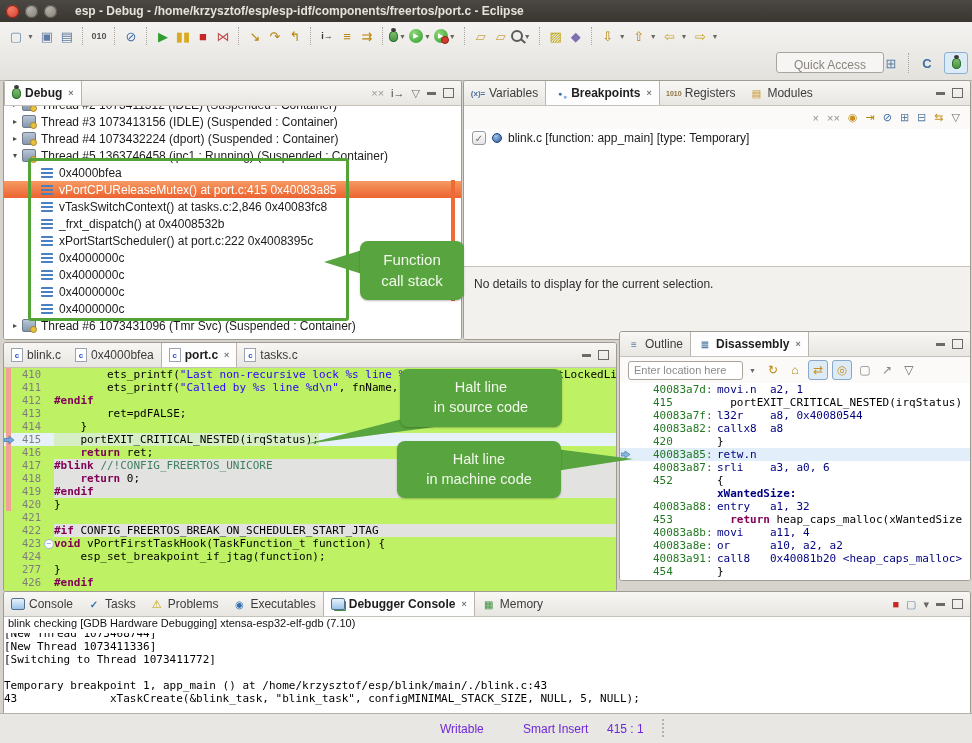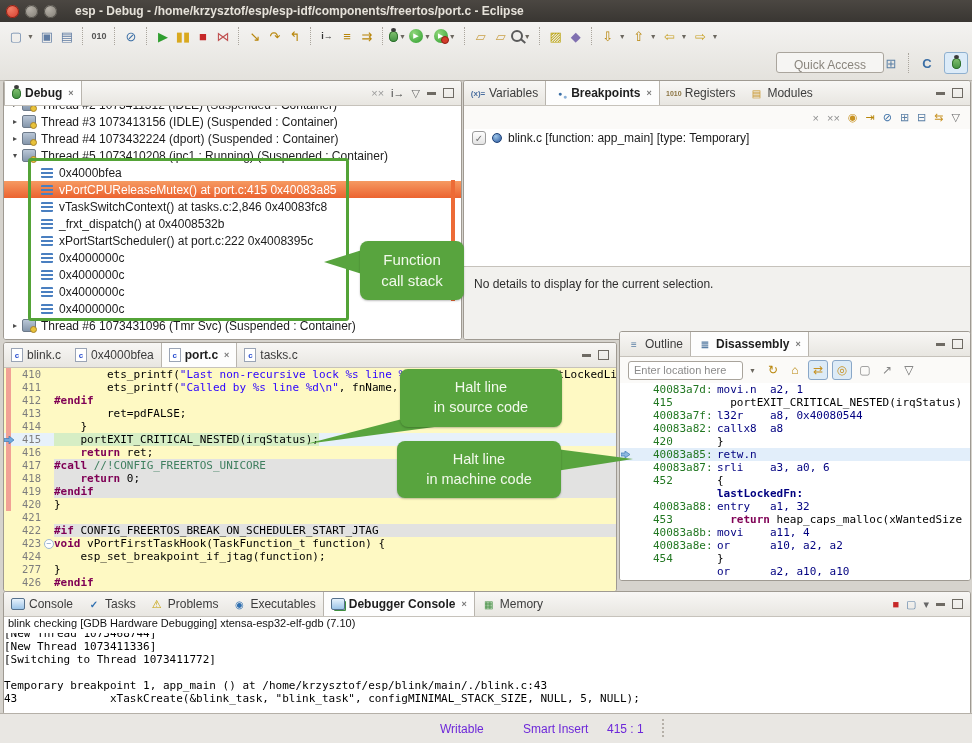--- a/index.html
+++ b/index.html
@@ -93,21 +93,21 @@
   .bp-row{display:flex;align-items:center;height:18px;padding-left:8px;font-size:12px;color:#1c1c1c;gap:6px;}
   .bp-check{width:12px;height:12px;border:1px solid #9a9a9a;border-radius:3px;
     background:linear-gradient(#fdfdfd,#e4e4e4);color:#6f6f6f;font-size:10px;display:flex;align-items:center;justify-content:center;}
   .bp-dot{width:8px;height:8px;border-radius:50%;background:radial-gradient(circle at 35% 30%,#9cc4e8,#2c5aa0);
     border:1px solid #1d4177;}
   #bp-details{position:absolute;left:0;right:0;bottom:0;height:73px;background:#f2f1ee;border-top:1px solid #c6c2bb;
     font-size:12px;color:#2e2e2e;padding:10px 0 0 10px;box-sizing:border-box;}
 
   
   #editor-view{left:3px;top:342px;width:612px;height:248px;}
-  #ed-body{position:absolute;top:25px;left:0;right:0;bottom:0;background:#fef9c3;overflow:hidden;
+  #ed-body{position:absolute;top:25px;left:0;right:0;bottom:0;background:#bef264;overflow:hidden;
     font-family:"DejaVu Sans Mono",monospace;font-size:11px;}
   .cl{height:13px;line-height:13px;display:flex;white-space:pre;position:relative;}
   .cm{width:11px;position:relative;flex:none;}
   .diffbar{position:absolute;left:2px;top:0;width:5px;height:13px;background:#f1a195;}
   .cn{width:26px;flex:none;text-align:right;padding-right:3px;color:#7d7d7d;font-size:10.5px;}
   .cfold{width:10px;flex:none;position:relative;}
   .foldm{position:absolute;left:0;top:2px;width:8px;height:8px;border:1px solid #9db8d2;border-radius:50%;
     color:#7d9cc0;font-size:8px;line-height:7px;text-align:center;background:#fff;}
   .cc{flex:1;}
   .cl.gray .cc{background:#e2e2e1;}
@@ -284,21 +284,21 @@
           <span class="tlabel">Thread #3 1073413156 (IDLE) (Suspended : Container)</span>
         </div>
         <div class="trow">
           <span class="twisty">▸</span>
           <span class="thread-ic"></span>
           <span class="tlabel">Thread #4 1073432224 (dport) (Suspended : Container)</span>
         </div>
         <div class="trow">
           <span class="twisty">▾</span>
           <span class="thread-ic"></span>
-          <span class="tlabel">Thread #5 1073410208 (ipc1 : Running) (Suspended : Container)</span>
+          <span class="tlabel">Thread #5 1363746458 (ipc1 : Running) (Suspended : Container)</span>
         </div>
         <div class="trow frame">
           <span class="frame-ic"></span>
           <span class="tlabel">0x4000bfea</span>
         </div>
         <div class="trow frame sel">
           <span class="frame-ic"></span>
           <span class="tlabel">vPortCPUReleaseMutex() at port.c:415 0x40083a85</span>
         </div>
         <div class="trow frame">
@@ -411,21 +411,21 @@
     <div id="ed-body">
         <div class="cl"><span class="cm"><i class="diffbar"></i></span><span class="cn">410</span><span class="cfold"></span><span class="cc"><span class="sg-p">        ets_printf(</span><span class="sg-s">"Last non-recursive lock %s line %d\n"</span><span class="sg-p">, lastLockedFn, lastLockedLine);</span></span></div>
         <div class="cl"><span class="cm"><i class="diffbar"></i></span><span class="cn">411</span><span class="cfold"></span><span class="cc"><span class="sg-p">        ets_printf(</span><span class="sg-s">"Called by %s line %d\n"</span><span class="sg-p">, fnName, line);</span></span></div>
         <div class="cl"><span class="cm"><i class="diffbar"></i></span><span class="cn">412</span><span class="cfold"></span><span class="cc"><span class="sg-k">#endif</span></span></div>
         <div class="cl"><span class="cm"><i class="diffbar"></i></span><span class="cn">413</span><span class="cfold"></span><span class="cc"><span class="sg-p">        ret=pdFALSE;</span></span></div>
         <div class="cl"><span class="cm"><i class="diffbar"></i></span><span class="cn">414</span><span class="cfold"></span><span class="cc"><span class="sg-p">    }</span></span></div>
         <div class="cl halt"><span class="cm"><i class="diffbar"></i><svg class="ip-arrow" width="10" height="8" viewBox="0 0 10 8">
               <polygon points="0,2.5 5,2.5 5,0 10,4 5,8 5,5.5 0,5.5" fill="#6fa8dc" stroke="#3d7ab5" stroke-width="0.7"></polygon>
             </svg></span><span class="cn">415</span><span class="cfold"></span><span class="cc"><span class="sg-p">    portEXIT_CRITICAL_NESTED(irqStatus);</span></span></div>
         <div class="cl"><span class="cm"><i class="diffbar"></i></span><span class="cn">416</span><span class="cfold"></span><span class="cc"><span class="sg-p">    </span><span class="sg-k">return</span><span class="sg-p"> ret;</span></span></div>
-        <div class="cl gray"><span class="cm"><i class="diffbar"></i></span><span class="cn">417</span><span class="cfold"></span><span class="cc"><span class="sg-k">#call</span><span class="sg-p"> </span><span class="sg-c">//!CONFIG_FREERTOS_UNICORE</span></span></div>
+        <div class="cl gray"><span class="cm"><i class="diffbar"></i></span><span class="cn">417</span><span class="cfold"></span><span class="cc"><span class="sg-k">#blink</span><span class="sg-p"> </span><span class="sg-c">//!CONFIG_FREERTOS_UNICORE</span></span></div>
         <div class="cl gray"><span class="cm"><i class="diffbar"></i></span><span class="cn">418</span><span class="cfold"></span><span class="cc"><span class="sg-p">    </span><span class="sg-k">return</span><span class="sg-p"> 0;</span></span></div>
         <div class="cl gray"><span class="cm"><i class="diffbar"></i></span><span class="cn">419</span><span class="cfold"></span><span class="cc"><span class="sg-k">#endif</span></span></div>
         <div class="cl"><span class="cm"><i class="diffbar"></i></span><span class="cn">420</span><span class="cfold"></span><span class="cc"><span class="sg-p">}</span></span></div>
         <div class="cl"><span class="cm"></span><span class="cn">421</span><span class="cfold"></span><span class="cc"></span></div>
         <div class="cl gray"><span class="cm"></span><span class="cn">422</span><span class="cfold"></span><span class="cc"><span class="sg-k">#if</span><span class="sg-p"> CONFIG_FREERTOS_BREAK_ON_SCHEDULER_START_JTAG</span></span></div>
         <div class="cl"><span class="cm"></span><span class="cn">423</span><span class="cfold"><span class="foldm">−</span></span><span class="cc"><span class="sg-k">void</span><span class="sg-p"> vPortFirstTaskHook(TaskFunction_t function) {</span></span></div>
         <div class="cl"><span class="cm"></span><span class="cn">424</span><span class="cfold"></span><span class="cc"><span class="sg-p">    esp_set_breakpoint_if_jtag(function);</span></span></div>
         <div class="cl"><span class="cm"></span><span class="cn">277</span><span class="cfold"></span><span class="cc"><span class="sg-p">}</span></span></div>
         <div class="cl"><span class="cm"></span><span class="cn">426</span><span class="cfold"></span><span class="cc"><span class="sg-k">#endif</span></span></div>
       </div>
@@ -466,25 +466,26 @@
         <div class="dr"><span class="dm"></span><span class="dg">40083a7d:</span><span class="dt"><span class="ds-i">movi.n  a2, 1</span></span></div>
         <div class="dr"><span class="dm"></span><span class="dg">415</span><span class="dt"><span class="ds-src">  portEXIT_CRITICAL_NESTED(irqStatus)</span></span></div>
         <div class="dr"><span class="dm"></span><span class="dg">40083a7f:</span><span class="dt"><span class="ds-i">l32r    a8, 0x40080544</span></span></div>
         <div class="dr"><span class="dm"></span><span class="dg">40083a82:</span><span class="dt"><span class="ds-i">callx8  a8</span></span></div>
         <div class="dr"><span class="dm"></span><span class="dg">420</span><span class="dt"><span class="ds-src">}</span></span></div>
         <div class="dr cur"><span class="dm"><svg width="9" height="7" style="position:absolute;left:1px;top:3px">
               <polygon points="0,2 4,2 4,0 9,3.5 4,7 4,5 0,5" fill="#8db8e0" stroke="#3d7ab5" stroke-width="0.7"></polygon>
             </svg></span><span class="dg">40083a85:</span><span class="dt"><span class="ds-i ds-hl">retw.n</span></span></div>
         <div class="dr"><span class="dm"></span><span class="dg">40083a87:</span><span class="dt"><span class="ds-i">srli    a3, a0, 6</span></span></div>
         <div class="dr"><span class="dm"></span><span class="dg">452</span><span class="dt"><span class="ds-src">{</span></span></div>
-        <div class="dr"><span class="dm"></span><span class="dg"></span><span class="dt"><span class="ds-lbl">lastLockedFn:</span></span></div>
+        <div class="dr"><span class="dm"></span><span class="dg"></span><span class="dt"><span class="ds-lbl">xWantedSize:</span></span></div>
         <div class="dr"><span class="dm"></span><span class="dg">40083a88:</span><span class="dt"><span class="ds-i">entry   a1, 32</span></span></div>
         <div class="dr"><span class="dm"></span><span class="dg">453</span><span class="dt"><span class="ds-src">  </span><span class="ds-kw">return</span><span class="ds-src"> heap_caps_malloc(xWantedSize</span></span></div>
         <div class="dr"><span class="dm"></span><span class="dg">40083a8b:</span><span class="dt"><span class="ds-i">movi    a11, 4</span></span></div>
         <div class="dr"><span class="dm"></span><span class="dg">40083a8e:</span><span class="dt"><span class="ds-i">or      a10, a2, a2</span></span></div>
+        <div class="dr"><span class="dm"></span><span class="dg">40083a91:</span><span class="dt"><span class="ds-i">call8   0x40081b20 &lt;heap_caps_malloc&gt;</span></span></div>
         <div class="dr"><span class="dm"></span><span class="dg">454</span><span class="dt"><span class="ds-src">}</span></span></div>
         <div class="dr"><span class="dm"></span><span class="dg"></span><span class="dt"><span class="ds-i">or      a2, a10, a10</span></span></div>
       </div>
   </div>
 
   <div class="view" id="console-view">
     <div class="vtabs" id="con-tabs">
         <span class="vtab">
           <span class="ticon i-console"></span>
           <span>Console</span>

